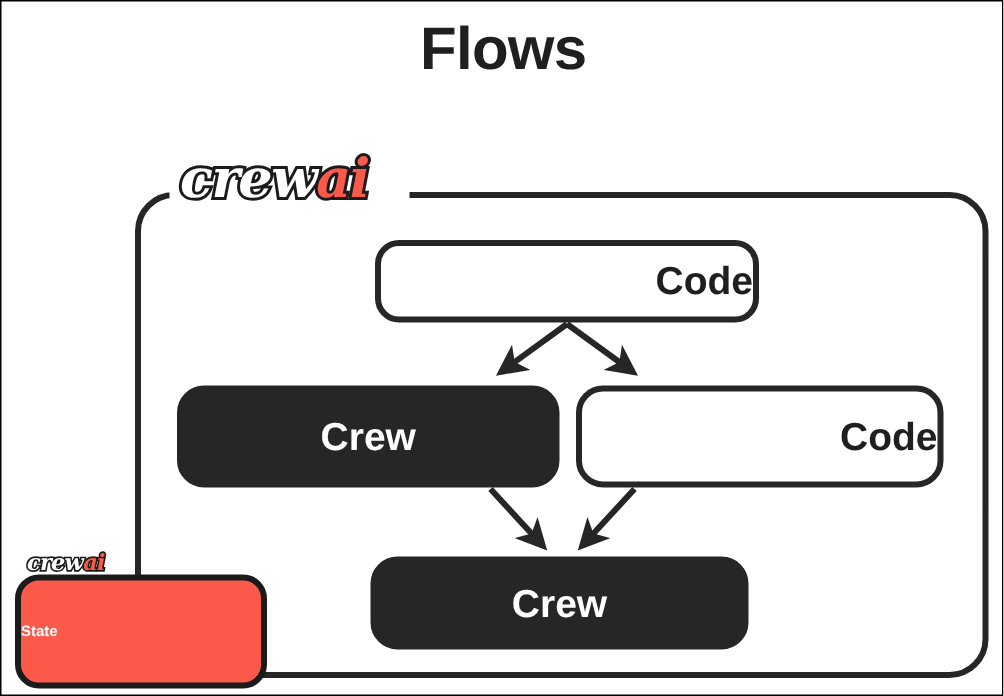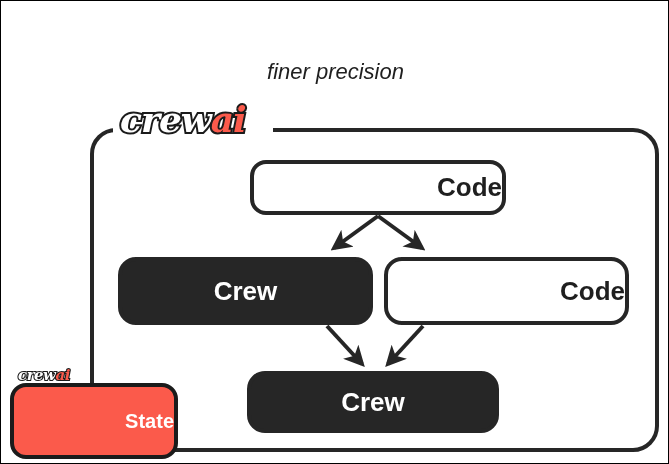--- a/index.html
+++ b/index.html
@@ -150,44 +150,44 @@
     left: 9px;
     top: 382px;
     width: 168px;
     height: 76px;
     box-sizing: border-box;
     background: #fb5a4b;
     border: 4px solid #1b1b1b;
     border-radius: 16px;
     display: flex;
     align-items: center;
-    justify-content: flex-end;
-    color: #ffffff;
-    font-size: 20px;
+    justify-content: flex-start;
+    color: #ffffff;
+    font-size: 10px;
     font-weight: bold;
     z-index: 7;
   }
 
   
   #arrows {
     position: absolute;
     left: 0;
     top: 0;
     width: 669px;
     height: 464px;
     z-index: 5;
     pointer-events: none;
   }
 </style>
 </head>
 <body>
 
 <div id="canvas">
 
-  <div class="subtitle">finer precision</div>
+  <div class="title">Flows</div>
 
   <div class="flow-container"></div>
   <div class="logo-notch"></div>
 
   <div class="crewai-logo">
     <span class="crew">crew</span><span class="ai">ai</span>
   </div>
 
   <svg id="arrows" viewBox="0 0 669 464">
     <defs>

